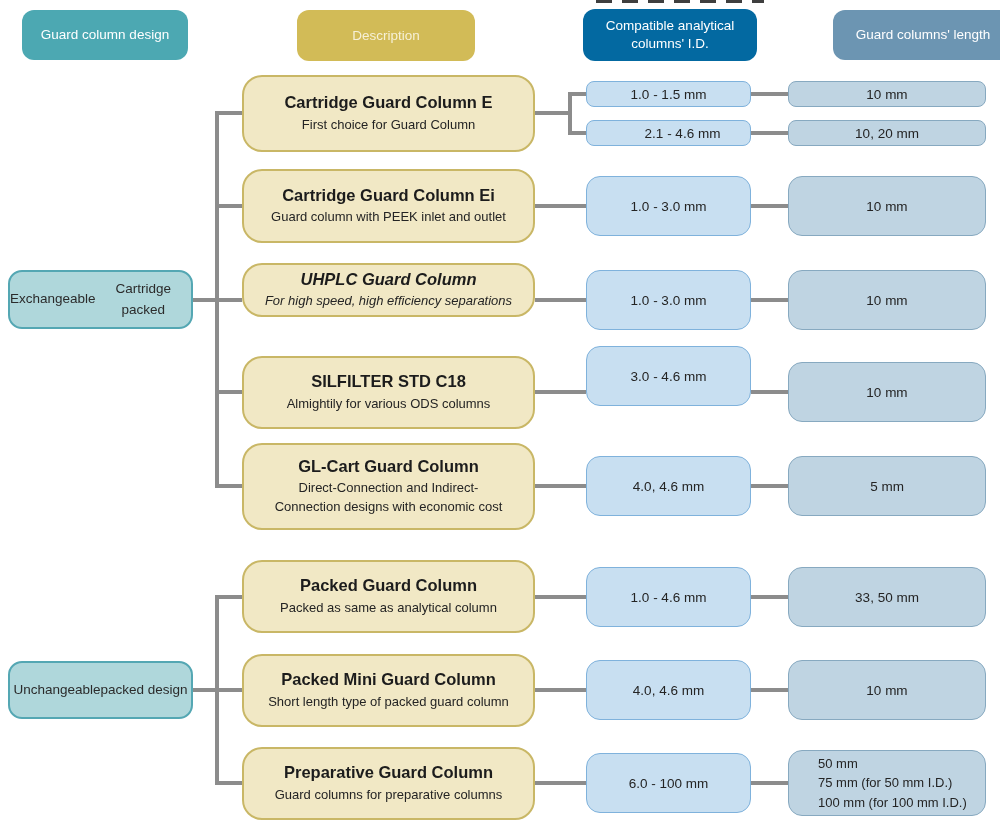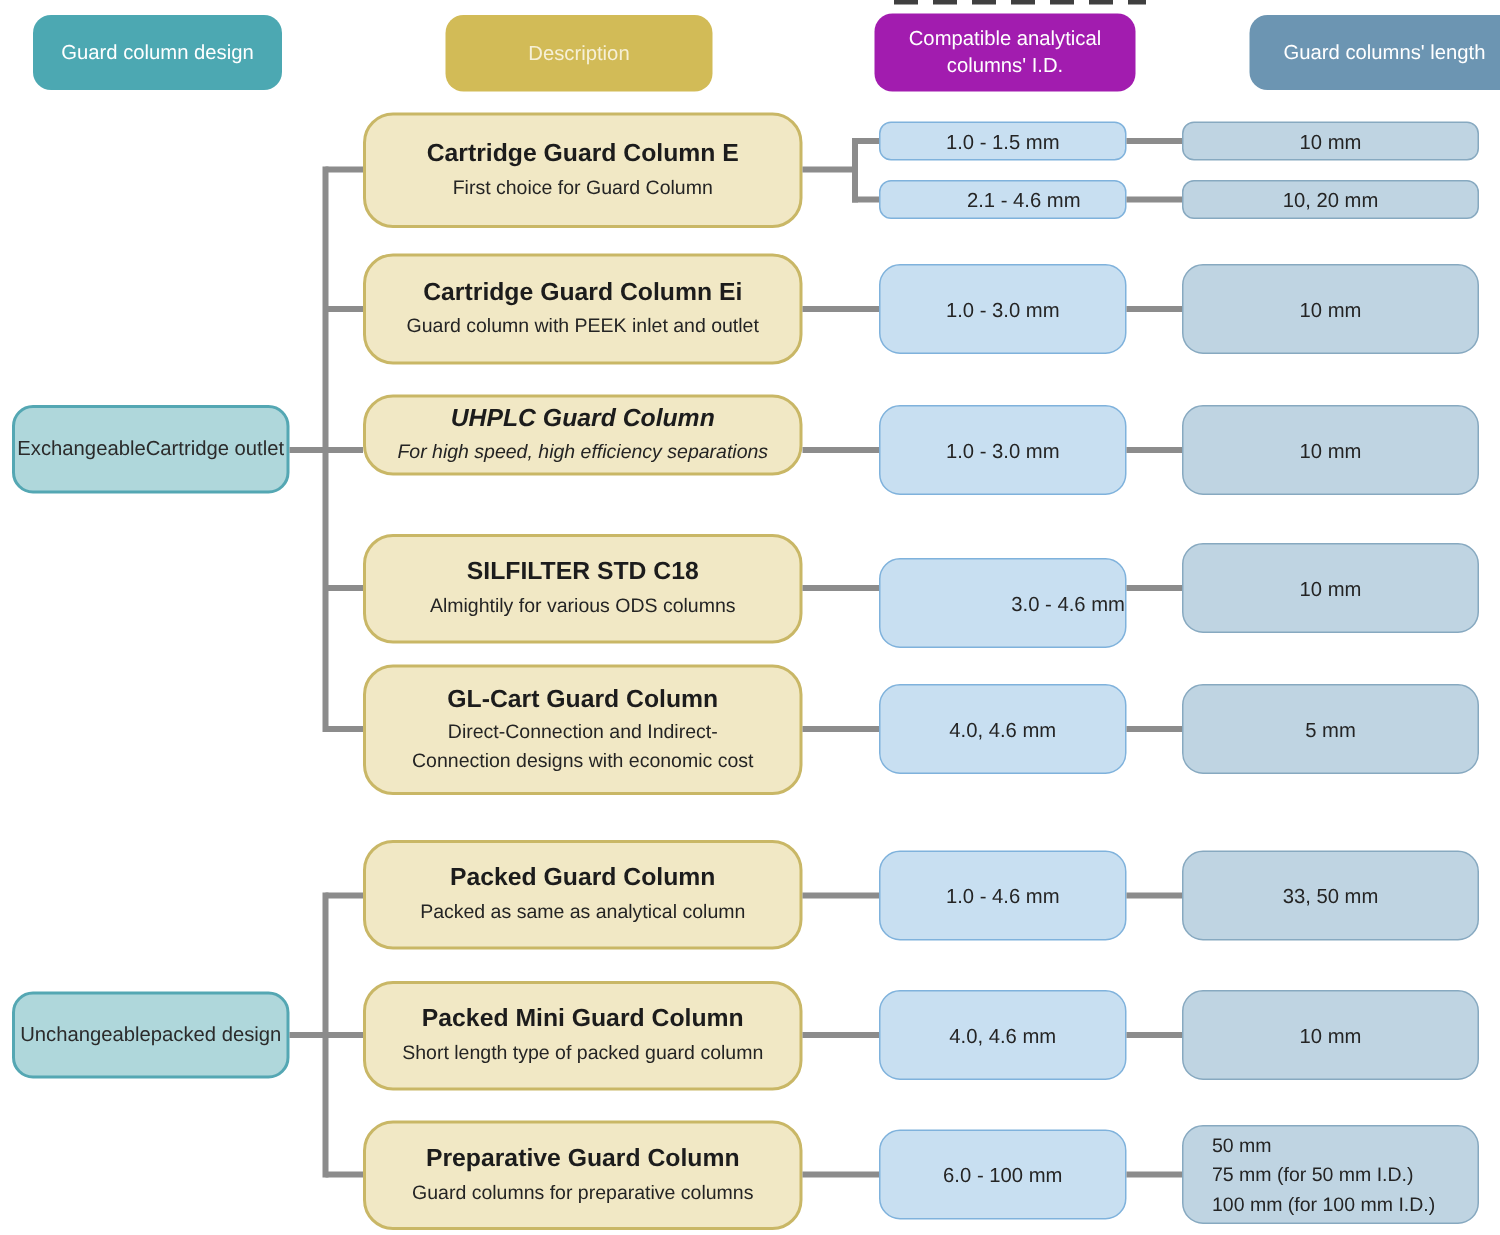--- a/index.html
+++ b/index.html
@@ -9,21 +9,21 @@
     overflow:hidden; color:#222;
   }
   
   .hdr {
     position:absolute; border-radius:12px; color:#ffffff;
     display:flex; flex-direction:column; align-items:center; justify-content:center;
     text-align:center; font-size:13.5px; line-height:1.3;
   }
   .hdr-design { left:22px; top:10px; width:166px; height:50px; background:#4CA8B2; }
   .hdr-desc   { left:297px; top:10px; width:178px; height:51px; background:#D2BB57; color:#F6F0D6; }
-  .hdr-id     { left:583px; top:9px;  width:174px; height:52px; background:#a21caf; }
+  .hdr-id     { left:583px; top:9px;  width:174px; height:52px; background:#0369a1; }
   .hdr-len    { left:797px; top:10px; width:180px; height:50px; background:#6C95B2;margin-left:36px; }
   
   .tealbox {
     position:absolute; left:8px; width:185px; background:#AFD7DB;
     border:2px solid #54A7B3; border-radius:14px;
     display:flex; flex-direction:row; align-items:center; justify-content:center;
     text-align:center; font-size:13.5px; line-height:1.55; color:#2b2b2b;
   }
   
   .ybox {
@@ -44,21 +44,21 @@
   
   .lenbox {
     position:absolute; left:788px; width:198px; height:60px; background:#BFD4E2;
     border:1.5px solid #87A9C0; border-radius:14px;
     display:flex; align-items:center; justify-content:center;
     font-size:13.5px; color:#242424; text-align:center;
   }
   .mini { height:26px; border-radius:8px; }
   .len-multi {
     flex-direction:column; align-items:flex-start; justify-content:center;
-    padding-left:19px; font-size:13px; line-height:1.5; text-align:left;
+    padding-left:29px; font-size:13px; line-height:1.5; text-align:left;
   }
   
   .hline, .vline { position:absolute; background:#8C8C8C; }
   .hline { height:4px; }
   .vline { width:4px; }
   
   .artifact {
     position:absolute; left:596px; top:0; width:168px; height:3px;
     background:repeating-linear-gradient(90deg, #3f3f3f 0 16px, transparent 16px 26px);
   }
@@ -79,21 +79,21 @@
   <div class="hdr hdr-id">
     <span>Compatible analytical</span>
     <span>columns' I.D.</span>
   </div>
   <div class="hdr hdr-len">
     <span>Guard columns' length</span>
   </div>
 
   <div class="tealbox" style="top:270px;height:59px;">
     <span>Exchangeable</span>
-    <span>Cartridge outlet</span>
+    <span>Cartridge packed</span>
   </div>
   <div class="tealbox" style="top:661px;height:58px;">
     <span>Unchangeable</span>
     <span>packed design</span>
   </div>
 
   <div class="vline" style="left:215px;top:111px;height:377px;"></div>
   <div class="vline" style="left:215px;top:595px;height:190px;"></div>
 
   <div class="hline" style="left:217px;top:111px;width:25px;"></div>
@@ -153,21 +153,21 @@
   <div class="hline" style="left:751px;top:298px;width:37px;"></div>
   <div class="lenbox" style="top:270px;">
     <span>10 mm</span>
   </div>
 
   <div class="ybox" style="top:356px;height:73px;">
     <div class="title">SILFILTER STD C18</div>
     <div class="desc">Almightily for various ODS columns</div>
   </div>
   <div class="hline" style="left:535px;top:390px;width:51px;"></div>
-  <div class="idbox" style="top:372px;justify-content:flex-end;">
+  <div class="idbox" style="top:346px;">
     <span>3.0 - 4.6 mm</span>
   </div>
   <div class="hline" style="left:751px;top:390px;width:37px;"></div>
   <div class="lenbox" style="top:362px;">
     <span>10 mm</span>
   </div>
 
   <div class="ybox" style="top:443px;height:87px;">
     <div class="title">GL-Cart Guard Column</div>
     <div class="desc">Direct-Connection and Indirect-</div>

